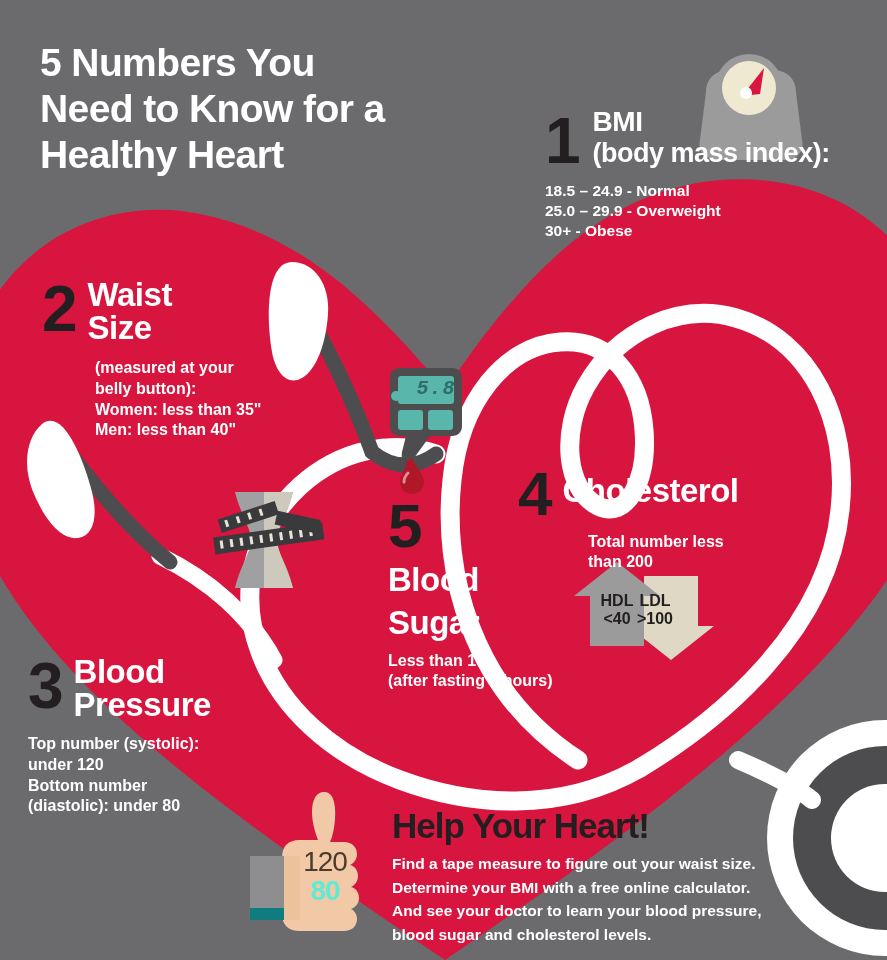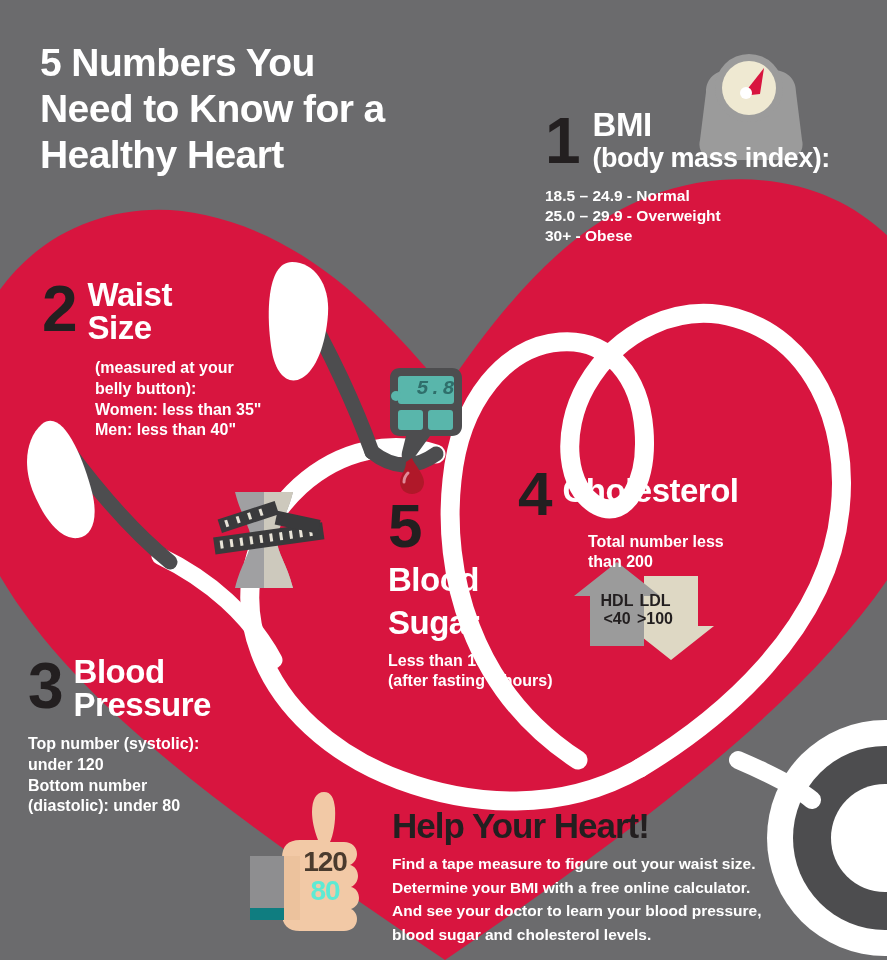--- a/index.html
+++ b/index.html
@@ -33,21 +33,21 @@
   #title{
     left:40px;top:40px;width:470px;
     color:#ffffff;font-size:39px;font-weight:bold;line-height:1.18;
     letter-spacing:-.6px;
   }
 
   
   #sec-bmi{left:545px;top:108px;width:330px;}
   #sec-bmi .row1{display:flex;align-items:flex-start;}
   #sec-bmi .num{font-size:64px;margin-right:14px;margin-top:6px;}
-  #sec-bmi .hd{font-size:33px;}
+  #sec-bmi .hd{font-size:28px;}
   #sec-bmi .sub{font-size:27px;font-weight:bold;color:#fff;margin-top:2px;letter-spacing:-.5px;}
   #sec-bmi .list{font-size:15.5px;margin-top:12px;}
 
   
   #sec-waist{left:42px;top:278px;width:280px;}
   #sec-waist .row1{display:flex;align-items:flex-start;}
   #sec-waist .num{font-size:64px;margin-right:12px;margin-top:4px;}
   #sec-waist .hd{font-size:33px;}
   #sec-waist .list{font-size:16px;margin-top:14px;margin-left:53px;}
 
@@ -361,21 +361,21 @@
       <div>LDL</div>
       <div>&gt;100</div>
     </div>
   </div>
 
   <div class="layer" style="left:408px;top:377px;width:56px;text-align:center;font-style:italic;">
     <span style="color:#2f6f6b;font-weight:bold;font-size:20px;font-family:'Liberation Mono',monospace;letter-spacing:1px;">5.8</span>
   </div>
 
   <div class="layer" style="left:288px;top:848px;width:74px;text-align:center;">
-    <div style="color:#4a3b2e;font-weight:bold;font-size:28px;line-height:1.02;letter-spacing:-1px;">120</div>
+    <div style="color:#4a3b2e;font-weight:normal;font-size:28px;line-height:1.02;letter-spacing:-1px;">120</div>
     <div style="color:#5eead4;font-weight:bold;font-size:28px;line-height:1.02;letter-spacing:-1px;">80</div>
   </div>
 
   <div id="footer" class="layer">
     <div class="ft-title">Help Your Heart!</div>
     <div class="ft-body">
       <div>Find a tape measure to figure out your waist size.</div>
       <div>Determine your BMI with a free online calculator.</div>
       <div>And see your doctor to learn your blood pressure,</div>
       <div>blood sugar and cholesterol levels.</div>

